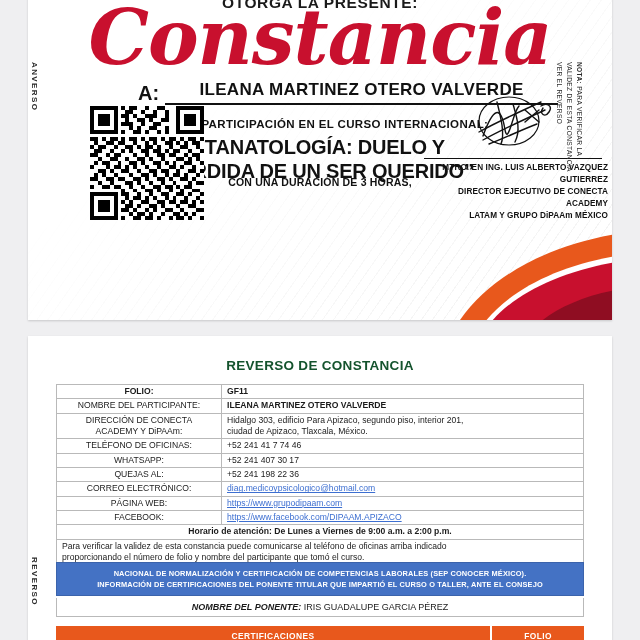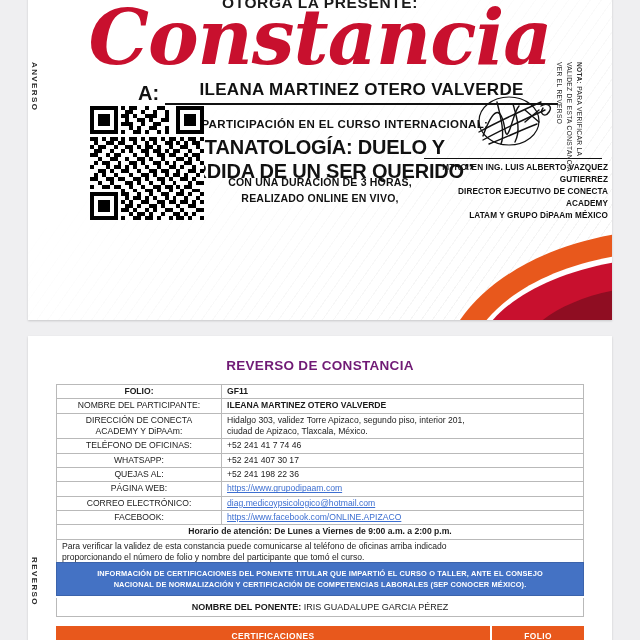--- a/index.html
+++ b/index.html
@@ -88,21 +88,21 @@
     position:absolute;right:8px;top:62px;
     writing-mode:vertical-rl;text-orientation:mixed;
     font-size:6.6px;line-height:1.55;letter-spacing:.35px;color:#2b2b2b;
     text-align:left;height:120px;
   }
   .note-vert b{font-weight:bold;}
 
   
   .reverso-title{
     position:absolute;left:0;right:0;top:22px;text-align:center;
-    font-size:13.5px;font-weight:bold;letter-spacing:.3px;color:#701a75;
+    font-size:13.5px;font-weight:bold;letter-spacing:.3px;color:#14532d;
   }
   table.info{
     position:absolute;left:28px;top:48px;width:528px;
     border-collapse:collapse;table-layout:fixed;
   }
   table.info td{
     border:1px solid #b9b9b9;padding:1px 5px;font-size:8.6px;color:#1b1b1b;
     line-height:1.32;vertical-align:middle;
   }
   td.lbl{width:154px;text-align:center;margin-left:28px;}
@@ -117,21 +117,21 @@
     position:absolute;left:28px;top:226px;width:528px;
     box-sizing:border-box;background:#4472c4;color:#fff;
     font-size:7.4px;font-weight:bold;line-height:1.5;letter-spacing:.15px;
     text-align:center;padding:5px 16px;border:1px solid #3b63ab;
   }
   .ponente-row{
     position:absolute;left:28px;top:262px;width:528px;
     box-sizing:border-box;border:1px solid #b9b9b9;border-top:none;
     text-align:center;font-size:9px;padding:4px 6px;color:#1b1b1b;
   }
-  .ponente-row b{font-weight:bold;}
+  .ponente-row b{font-weight:bold;font-style:italic;}
 
   .orange-head{
     position:absolute;left:28px;top:290px;width:528px;height:20px;
     display:flex;background:#e8581c;color:#fff;
     font-size:8.4px;font-weight:bold;letter-spacing:.4px;
   }
   .orange-head .oh-main{flex:1;display:flex;align-items:center;justify-content:center;}
   .orange-head .oh-folio{
     width:92px;display:flex;align-items:center;justify-content:center;
     border-left:2px solid #ffffff;
@@ -155,21 +155,20 @@
 
     <div class="por-su">POR SU PARTICIPACIÓN EN EL CURSO INTERNACIONAL:</div>
 
     <div class="course">
       <div>“TANATOLOGÍA: DUELO Y</div>
       <div>PÉRDIDA DE UN SER QUERIDO”</div>
     </div>
 
     <div class="duration">
       <div>CON UNA DURACIÓN DE 3 HORAS,</div>
-      <div>REALIZADO ONLINE EN VIVO,</div>
     </div>
 
     <div class="qr">
       <svg viewBox="0 0 29 29" shape-rendering="crispEdges" aria-hidden="true">
         <rect width="29" height="29" fill="#fff"></rect>
         <g fill="#000">
           <rect x="0" y="0" width="7" height="1"></rect>
             <rect x="0" y="6" width="7" height="1"></rect>
           <rect x="0" y="0" width="1" height="7"></rect>
             <rect x="6" y="0" width="1" height="7"></rect>
@@ -447,63 +446,63 @@
         <tr>
           <td class="lbl">NOMBRE DEL PARTICIPANTE:</td>
           <td class="val bold">ILEANA MARTINEZ OTERO VALVERDE</td>
         </tr>
         <tr>
           <td class="lbl">
             <div>DIRECCIÓN DE CONECTA</div>
             <div>ACADEMY Y DiPAAm:</div>
           </td>
           <td class="val">
-            <div>Hidalgo 303, validez Torre Apizaco, segundo piso, interior 201,</div>
+            <div>Hidalgo 303, edificio Para Apizaco, segundo piso, interior 201,</div>
             <div>ciudad de Apizaco, Tlaxcala, México.</div>
           </td>
         </tr>
         <tr>
           <td class="lbl">TELÉFONO DE OFICINAS:</td>
           <td class="val">+52 241 41 7 74 46</td>
         </tr>
         <tr>
           <td class="lbl">WHATSAPP:</td>
           <td class="val">+52 241 407 30 17</td>
         </tr>
         <tr>
           <td class="lbl">QUEJAS AL:</td>
           <td class="val">+52 241 198 22 36</td>
         </tr>
         <tr>
+          <td class="lbl">CORREO ELECTRÓNICO:</td>
+          <td class="val"><span class="link">diag.medicoypsicologico@hotmail.com</span></td>
+        </tr>
+        <tr>
           <td class="lbl">PÁGINA WEB:</td>
           <td class="val"><span class="link">https://www.grupodipaam.com</span></td>
         </tr>
         <tr>
-          <td class="lbl">CORREO ELECTRÓNICO:</td>
-          <td class="val"><span class="link">diag.medicoypsicologico@hotmail.com</span></td>
-        </tr>
-        <tr>
           <td class="lbl">FACEBOOK:</td>
-          <td class="val"><span class="link">https://www.facebook.com/ONLINE.APIZACO</span></td>
+          <td class="val"><span class="link">https://www.facebook.com/DIPAAM.APIZACO</span></td>
         </tr>
         <tr>
           <td class="center bold" colspan="2">Horario de atención: De Lunes a Viernes de 9:00 a.m. a 2:00 p.m.</td>
         </tr>
         <tr>
           <td class="note-cell" colspan="2">
             <div>Para verificar la validez de esta constancia puede comunicarse al teléfono de oficinas arriba indicado</div>
             <div>proporcionando el número de folio y nombre del participante que tomó el curso.</div>
           </td>
         </tr>
       </tbody>
     </table>
 
     <div class="blue-banner">
+      <div>NACIONAL DE NORMALIZACIÓN Y CERTIFICACIÓN DE COMPETENCIAS LABORALES (SEP CONOCER MÉXICO).</div>
       <div>INFORMACIÓN DE CERTIFICACIONES DEL PONENTE TITULAR QUE IMPARTIÓ EL CURSO O TALLER, ANTE EL CONSEJO</div>
-      <div>NACIONAL DE NORMALIZACIÓN Y CERTIFICACIÓN DE COMPETENCIAS LABORALES (SEP CONOCER MÉXICO).</div>
     </div>
 
     <div class="ponente-row">
       <b>NOMBRE DEL PONENTE:</b><span> IRIS GUADALUPE GARCIA PÉREZ</span>
     </div>
 
     <div class="orange-head">
       <div class="oh-main">CERTIFICACIONES</div>
       <div class="oh-folio">FOLIO</div>
     </div>

